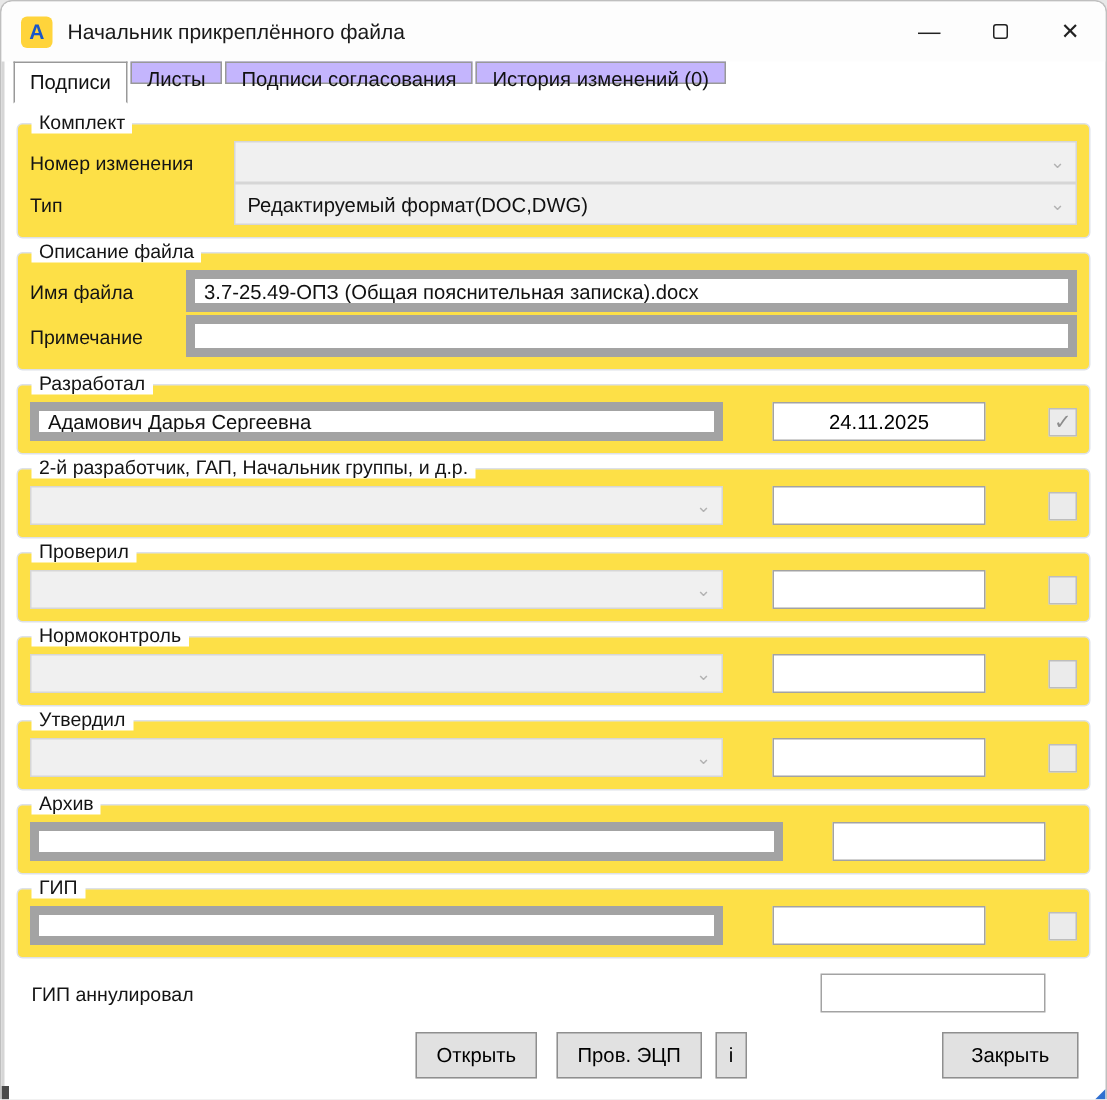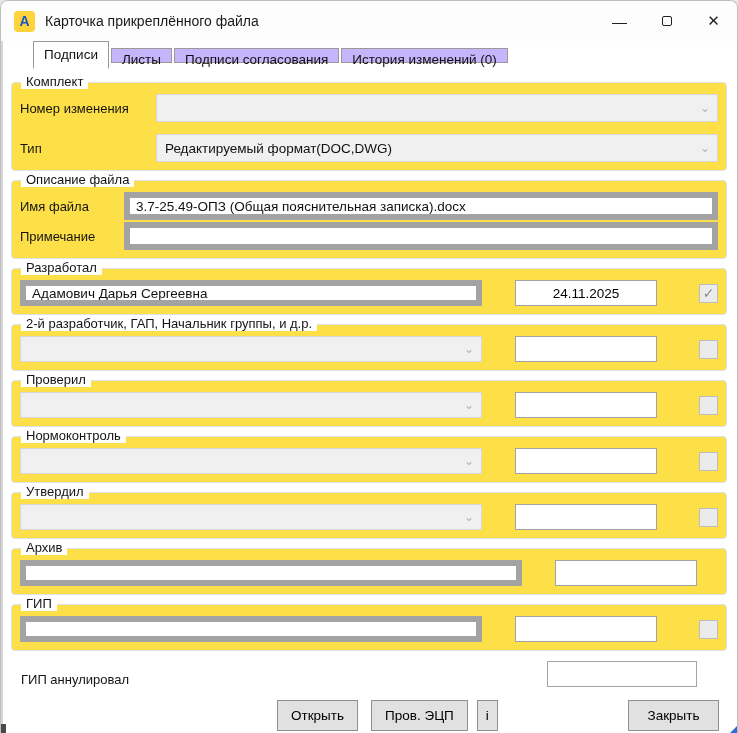--- a/index.html
+++ b/index.html
@@ -12,51 +12,51 @@
   
   .titlebar{height:40px;display:flex;align-items:center;padding-left:13px;background:#fdfdfd;}
   .app-icon{width:21px;height:21px;border-radius:4px;display:flex;align-items:center;justify-content:center;
     font-weight:bold;font-size:14px;flex:0 0 auto;}
   .window-title{margin-left:10px;font-size:14px;color:#191919;}
   .caption-buttons{margin-left:auto;display:flex;height:100%;}
   .cap-btn{width:47px;height:100%;display:flex;align-items:center;justify-content:center;
     font-size:15px;color:#222;cursor:default;}
   .max-glyph{width:10px;height:10px;border:1.4px solid #222;border-radius:2px;}
   
-  .tabstrip{display:flex;align-items:center;padding-left:20px;height:28px;position:relative;margin-left:12px;}
+  .tabstrip{display:flex;align-items:flex-start;padding-left:8px;height:28px;position:relative;}
   .tab{height:15px;line-height:21px;padding:0 10px;font-size:13.5px;color:#111;
     background:#c4b5fd;border:1px solid #999;margin-right:2px;white-space:nowrap;}
   .tab.active{height:28px;line-height:26px;background:#fff;border-bottom:1px solid #fff;position:relative;z-index:2;}
   
   .content{padding:4px 6px 0 6px;}
   .group{border:1px solid #dde1e8;border-radius:4px;margin:9px 4px 0 4px;position:relative;
     padding:11px 8px 8px 8px;background:#fde047;}
   .group-title{position:absolute;top:-9px;left:9px;background:#fff;padding:0 5px;font-size:13px;color:#141414;white-space:nowrap;}
   .form-row{display:flex;align-items:center;}
-  .form-row + .form-row{margin-top:12px;}
+  .form-row + .form-row{margin-top:0;}
   .form-label{font-size:13px;color:#141414;flex:0 0 auto;}
   .lbl-w135{width:136px;}
   .lbl-w104{width:104px;}
   .dropdown{flex:1;height:28px;background:#f0f0f0;border:1px solid #d6d6d6;display:flex;
     align-items:center;padding:0 24px 0 8px;font-size:13.5px;color:#111;position:relative;}
   .chevron{position:absolute;right:7px;top:50%;transform:translateY(-50%);color:#b3b3b3;font-size:12px;line-height:1;}
   .text-input{height:28px;border:6px solid #a3a3a3;background:#fff;font-size:13.5px;color:#111;
     padding:0 6px;width:100%;outline:none;}
   .stack{flex:1;display:flex;flex-direction:column;gap:2px;}
   
   .signer-row{display:flex;align-items:center;gap:34px;}
   .signer-main{flex:1;height:26px;}
   .signer-main.dropdown{height:26px;}
   .date-field{width:142px;height:26px;border:1px solid #a3a3a3;border-left:1px solid #a3a3a3;
     margin-left:-1px;background:#fff;font-size:13.5px;text-align:center;padding:0 4px;outline:none;}
   .checkbox{width:19px;height:19px;margin-left:8px;background:#ebebeb;border:1px solid #bdbdbd;
     display:flex;align-items:center;justify-content:center;color:#8c8c8c;font-size:14px;flex:0 0 auto;}
   .no-check .date-field{margin-right:21px;}
   
-  .annul-row{display:flex;align-items:flex-end;margin:10px 10px 0 14px;}
+  .annul-row{display:flex;align-items:center;margin:10px 10px 0 14px;}
   .annul-row .form-label{flex:1;}
   .annul-field{width:150px;height:26px;border:1px solid #a3a3a3;background:#fff;font-size:13.5px;
     text-align:center;outline:none;margin-right:24px;}
   
   .button-bar{display:flex;align-items:center;margin-top:13px;padding:0 12px;}
   .btn{height:31px;background:#e1e1e1;border:1px solid #8f8f8f;font-size:13.5px;color:#000;
     padding:0 13px;cursor:default;}
   .btn-open{margin-left:258px;}
   .btn-verify{margin-left:13px;}
   .btn-info{margin-left:9px;width:21px;padding:0;}
@@ -66,21 +66,21 @@
   .corner-bl{position:absolute;left:0;bottom:0;width:5px;height:9px;background:#4a4a4a;}
 </style>
 </head>
 <body>
 
 <div class="window">
   <div class="edge-artifact"></div>
 
   <div class="titlebar">
     <div class="app-icon" style="background:#ffd43b;color:#1a56c8;">A</div>
-    <div class="window-title">Карточка прикреплённого файла</div>
+    <div class="window-title">Начальник прикреплённого файла</div>
     <div class="caption-buttons">
       <div class="cap-btn">
         <span>—</span>
       </div>
       <div class="cap-btn">
         <span class="max-glyph"></span>
       </div>
       <div class="cap-btn">
         <span>✕</span>
       </div>

